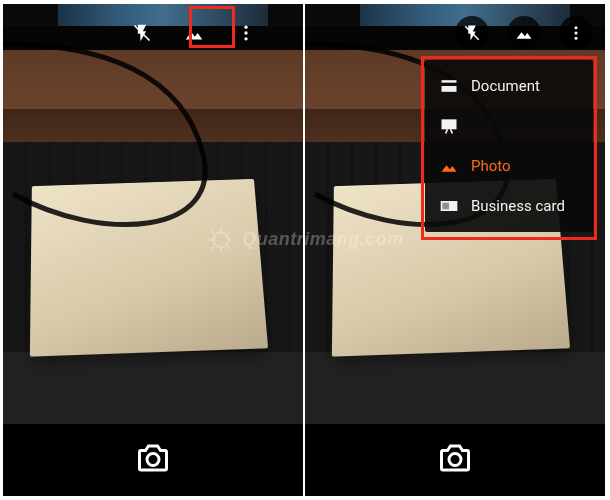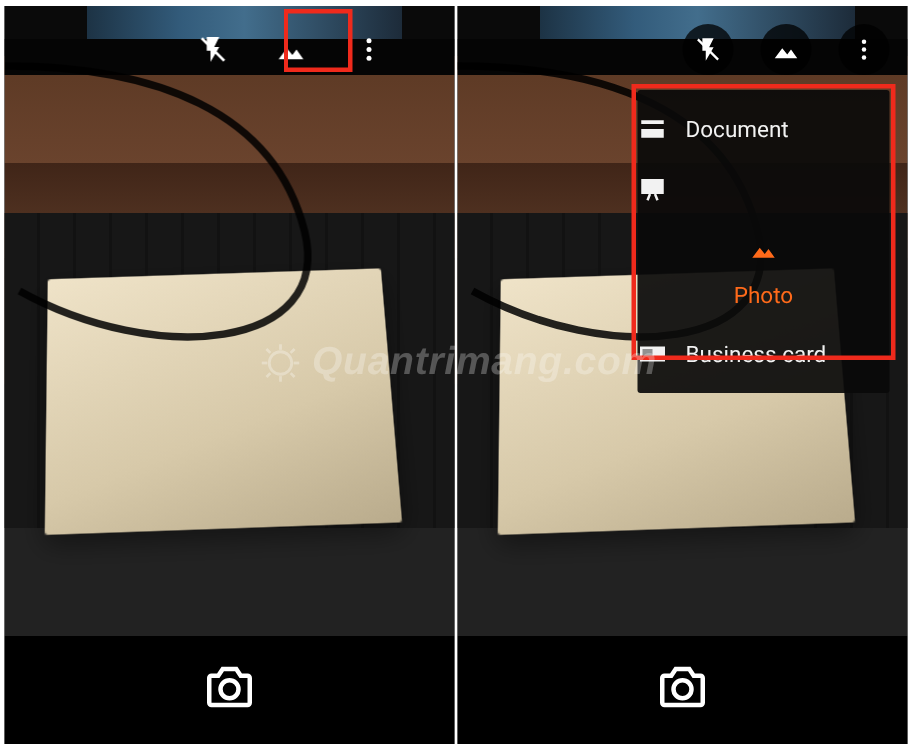--- a/index.html
+++ b/index.html
@@ -102,42 +102,42 @@
     width: 168px;
     background: rgba(10,10,10,.92);
     border-radius: 2px;
     padding: 6px 0;
     z-index: 4;
   }
   .menu-item {
     display: flex;
     align-items: center;
     gap: 12px;
-    padding: 10px 0;
+    padding: 10px 14px;
     color: #f2f2f2;
     font-size: 15px;
     cursor: pointer;
   }
-  .menu-item.selected { color: #ff6a1a; flex-direction: column; }
+  .menu-item.selected { color: #ff6a1a; }
   .menu-item.selected .mi-icon { color: #ff6a1a; }
   .mi-icon { width: 20px; height: 20px; display:flex; align-items:center; justify-content:center; color:#f2f2f2; flex-shrink:0; }
   
   .capbar {
     position: absolute;
     bottom: 0; left: 0; width: 100%; height: 72px;
     background: #000;
     display: flex; align-items: center; justify-content: center;
     z-index: 3;
   }
   
   .watermark {
     position: absolute;
     top: 225px; left: 0; width: 610px;
     text-align: center;
-    font-size: 26px;
+    font-size: 18px;
     font-weight: 600;
     letter-spacing: .5px;
     color: rgba(255,255,255,.28);
     font-family: "Segoe UI", sans-serif;
     pointer-events: none;
     z-index: 10;
     font-style: italic;
   }
   .watermark .bulb {
     display:inline-block; vertical-align:middle;

